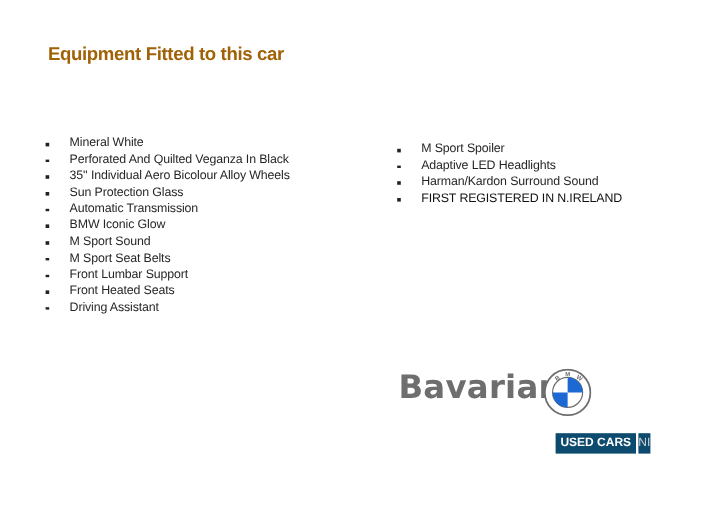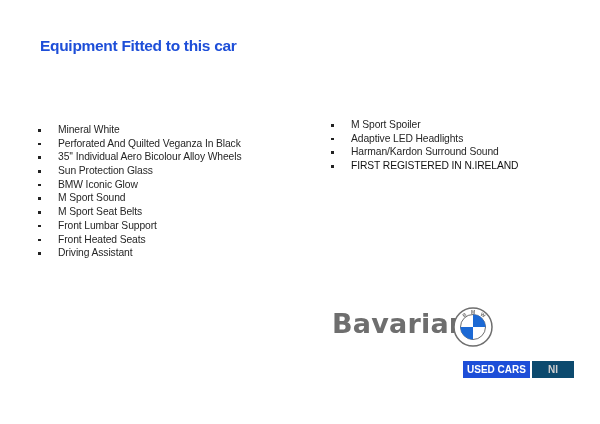--- a/index.html
+++ b/index.html
@@ -1,40 +1,41 @@
 <!DOCTYPE html>
 <html><head>
   <meta charset="utf-8">
   <style>
     html, body { margin:0; padding:0; background:#ffffff; }
     body { width:600px; height:424px; position:relative; overflow:hidden; font-family:"Liberation Sans", sans-serif; color:#222; }
-    .title { position:absolute; left:40px; top:37px; font-size:15.5px; font-weight:bold; color:#1d4ed8; letter-spacing:-0.3px; }
+    .title { position:absolute; left:40px; top:37px; font-size:15.5px; font-weight:bold; color:#a16207; letter-spacing:-0.3px; }
     ul.list { position:absolute; margin:0; padding:0; list-style:none; }
     ul.list li { position:relative; padding-left:20px; font-size:10.3px; line-height:13.7px; height:13.7px; color:#262626; white-space:nowrap; letter-spacing:-0.1px; }
     ul.list li::before { content:""; position:absolute; left:0; top:6px; width:2.5px; height:2.5px; background:#222; }
     ul.list li.bold { font-weight:normal; color:#111; }
-    #list-left { left:38px; top:123px; }
+    #list-left { left:38px; top:113px; }
     #list-right { left:331px; top:118px; }
     .brand { position:absolute; left:332px; top:308px; display:flex; align-items:center; }
     .brand-name { font-size:27px; font-weight:bold; color:#6e6e6e; letter-spacing:0.2px; font-family:"DejaVu Sans", sans-serif; }
     .bmw-logo { position:absolute; left:453px; top:307px; width:40px; height:40px; }
     .used-badge { position:absolute; left:463px; top:361px; height:17px; display:flex; }
-    .used-badge .used { background:#1d4ed8; color:#fff; font-size:10px; font-weight:bold; padding:0 4px; line-height:17px; }
-    .used-badge .ni { background:#0c4a6e; color:#cfcfcf; font-size:10px; font-weight:bold; padding:0 16px; line-height:17px; margin-left:2px; }
+    .used-badge .used { background:#0c4a6e; color:#fff; font-size:10px; font-weight:bold; padding:0 4px; line-height:17px; }
+    .used-badge .ni { background:#0c4a6e; color:#cfcfcf; font-size:10px; font-weight:normal; padding:0 0; line-height:17px; margin-left:2px; }
   </style>
 </head>
 <body>
 
 <div class="title">Equipment Fitted to this car</div>
 
 <ul class="list" id="list-left">
   <li>Mineral White</li>
   <li>Perforated And Quilted  Veganza In Black</li>
   <li>35'' Individual Aero Bicolour Alloy Wheels</li>
   <li>Sun Protection Glass</li>
+  <li>Automatic Transmission</li>
   <li>BMW Iconic Glow</li>
   <li>M Sport Sound</li>
   <li>M Sport Seat Belts</li>
   <li>Front Lumbar Support</li>
   <li>Front Heated Seats</li>
   <li>Driving Assistant</li>
 </ul>
 
 <ul class="list" id="list-right">
   <li>M Sport Spoiler</li>

